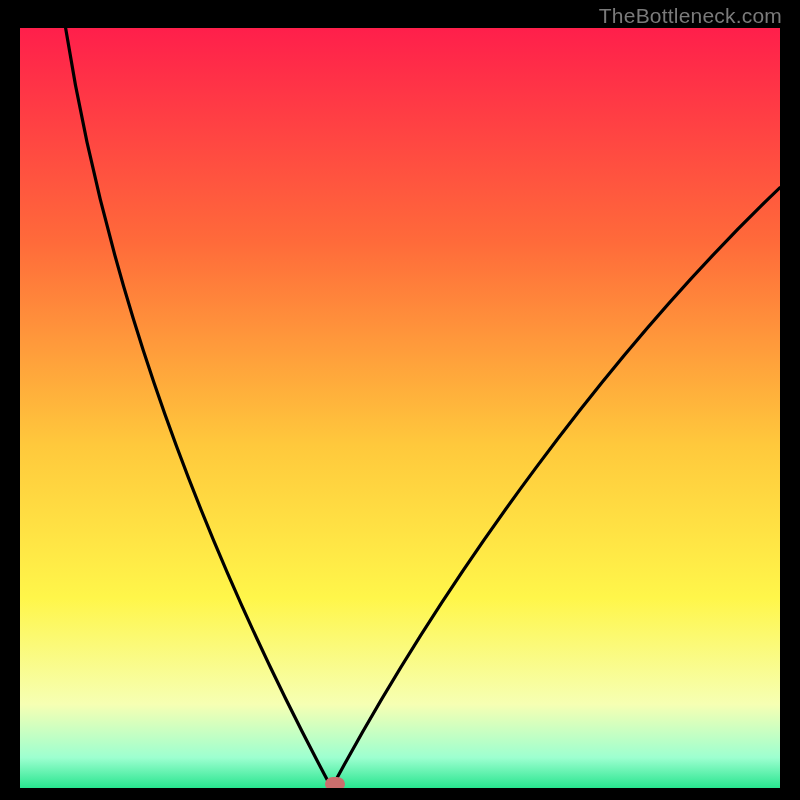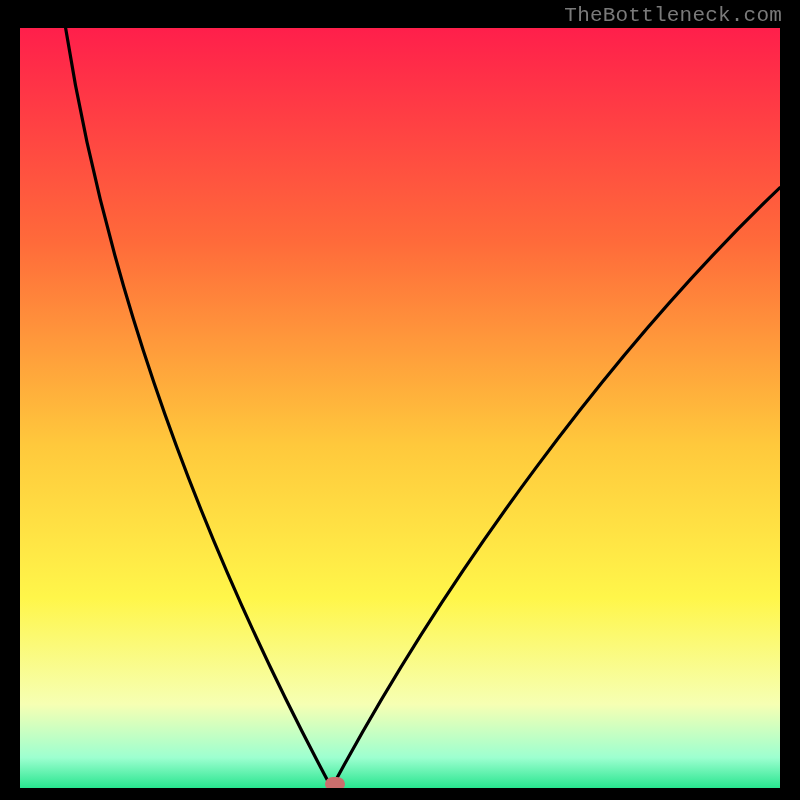--- a/index.html
+++ b/index.html
@@ -9,21 +9,20 @@
     height: 800px;
     background: #000;
     font-family: Arial, Helvetica, sans-serif;
     overflow: hidden;
   }
   .frame {
     position: absolute;
     top: 0; left: 0;
     width: 800px; height: 800px;
     background: #000;
-    font-family: Liberation Mono, monospace;
   }
   .watermark {
     position: absolute;
     top: 4px;
     right: 18px;
     color: #7a7a7a;
     font-size: 21px;
     font-weight: 500;
     letter-spacing: 0.2px;
   }

